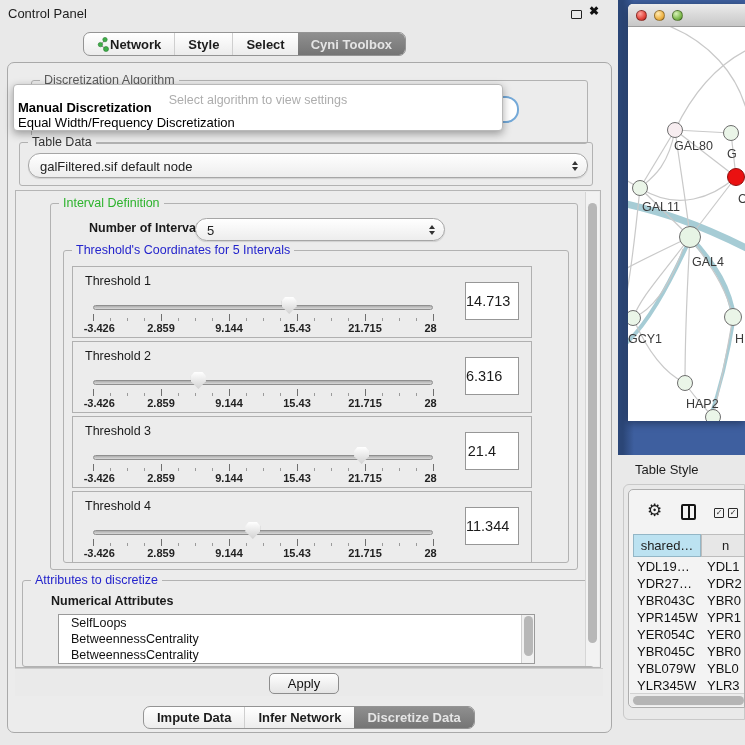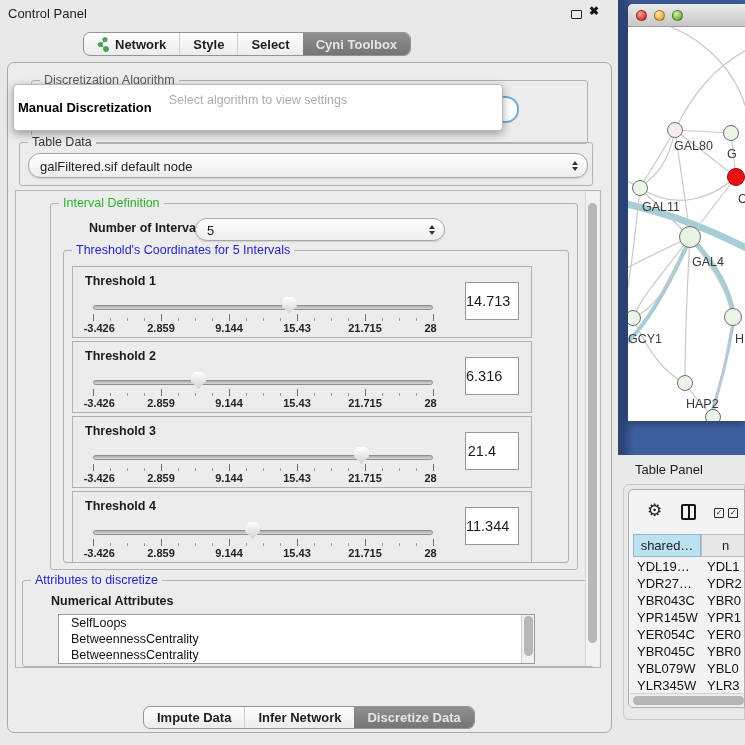--- a/index.html
+++ b/index.html
@@ -13,21 +13,21 @@
   }
   .abs { position: absolute; }
 
   
   .cp-title { left:8px; top:6px; font-size:13px; color:#1d1d1d; }
   .float-btn { left:571px; top:10px; width:11px; height:9px; border:1.5px solid #222; border-radius:1px; background:transparent; }
   .close-btn { left:589px; top:4px; font-size:12px; font-weight:bold; color:#111; }
 
   .tabbar { display:flex; align-items:stretch; background:linear-gradient(#ffffff,#ececec);
             border:1px solid #949494; border-radius:7px; overflow:hidden; height:24px; }
-  .tab { display:flex; align-items:center; gap:5px; padding:0 13px; font-size:13px; font-weight:bold; color:#1c1c1c; white-space:nowrap; }
+  .tab { display:flex; align-items:center; padding:0 13px; font-size:13px; font-weight:bold; color:#1c1c1c; white-space:nowrap; }
   .tab + .tab { border-left:1px solid #cfcfcf; }
   .tab.active { background:linear-gradient(#8f8f8f,#757575); color:#e5e5e5; border-left:none; }
   .tab.active + .tab { border-left:none; }
   .top-tabs { left:83px; top:32px; }
   .bottom-tabs { left:143px; top:706px; height:23px; }
 
   .outer-panel { left:7px; top:62px; width:605px; height:671px; background:#ececec;
                  border:1px solid #a9a9a9; border-radius:7px; }
 
   .groupbox { position:absolute; border:1px solid #b2b2b2; border-radius:3px; }
@@ -60,21 +60,21 @@
   .content-panel { left:14px; top:189px; width:586px; height:478px;
                    border:1px solid #b5b5b5; background:#ececec; overflow:hidden; }
   .vscroll { position:absolute; top:1px; bottom:1px; right:1px; width:14px;
              background:#f2f2f2; border-left:1px solid #d6d6d6; }
   .vscroll .thumb-v { position:absolute; left:2px; width:9px; border-radius:5px; background:#b7b7b7; }
 
   .num-label { left:38px; top:17px; font-size:12.5px; font-weight:bold; }
 
   .tbox { position:relative; width:460px; height:72px; border:1px solid #b0b0b0;
           background:#ececec; margin-bottom:3px; }
-  .t-label { position:absolute; left:12px; top:7px; font-size:12.5px; font-weight:bold; }
+  .t-label { position:absolute; left:12px; top:7px; font-size:12.5px; font-weight:normal; }
   .track { position:absolute; left:20px; top:38px; width:340px; height:5px; border-radius:3px;
            background:linear-gradient(#adadad,#d9d9d9); border:1px solid #8f8f8f; }
   .thumb { position:absolute; top:30px; width:15px; height:17px;
            background:linear-gradient(#ffffff,#d2d2d2);
            clip-path:polygon(22% 0,78% 0,100% 24%,100% 54%,50% 100%,0 54%,0 24%);
            filter:drop-shadow(0 0 1px #777); }
   .ticks { position:absolute; left:20px; top:47px; width:340px; height:8px; }
   .tick  { position:absolute; top:4px; width:1px; height:3px; background:#9a9a9a; }
   .tick.major { top:0; height:7px; background:#6f6f6f; }
   .scale { position:absolute; left:20px; top:55px; width:340px; height:12px; }
@@ -366,25 +366,29 @@
             <div class="thumb-v abs" style="left:2px; width:9px; border-radius:5px; background:#b7b7b7;"></div>
           </div>
       </div>
     </div>
 
     <div class="vscroll">
       <div class="thumb-v" style="top:11px; height:440px;"></div>
     </div>
   </div>
 
+  <div class="apply-bar abs" style="left:7px; top:605px; width:588px;">
+    <div class="btn apply-btn">Apply</div>
+  </div>
 </div>
 
 <div class="abs popup">
   <div class="hint">Select algorithm to view settings</div>
   <div class="opt sel">Manual Discretization</div>
+  <div class="opt">Equal Width/Frequency Discretization</div>
 </div>
 
 <div class="abs tabbar bottom-tabs">
   <div class="tab">
       <span>Impute Data</span>
     </div>
   <div class="tab">
       <span>Infer Network</span>
     </div>
   <div class="tab active">
@@ -447,21 +451,21 @@
         <div class="node-label" style="left: 0px; top: 305px;">GCY1</div>
         <div class="node" style="left: 96px; top: 281px; height: 18px; width: 18px; background: rgb(234, 245, 232);"></div>
         <div class="node-label" style="left: 107px; top: 305px;">H</div>
         <div class="node" style="left: 49px; top: 348px; height: 16px; width: 16px; background: rgb(234, 245, 232);"></div>
         <div class="node-label" style="left: 58px; top: 370px;">HAP2</div>
         <div class="node" style="left: 77px; top: 382px; height: 16px; width: 16px; background: rgb(234, 245, 232);"></div>
       </div>
   </div>
 </div>
 
-<div class="abs tp-label">Table Panel</div>
+<div class="abs tp-label">Table Style</div>
 <div class="abs tp-outer"></div>
 <div class="abs tp-window">
   <div class="gear">⚙</div>
   <div class="colicon">
       <div></div>
     </div>
   <div class="chk" style="left:85px;">✓</div>
   <div class="chk" style="left:99px;">✓</div>
 
   <div class="tp-header">

